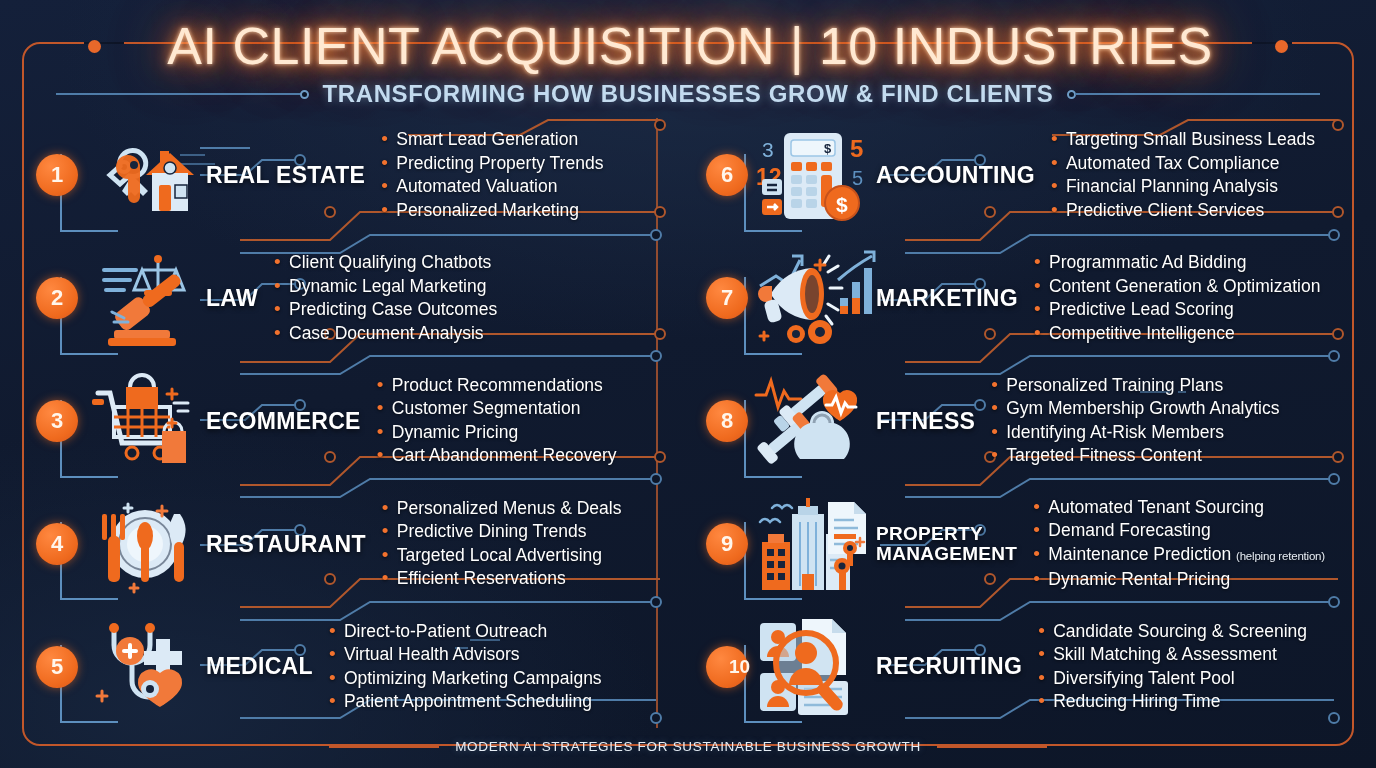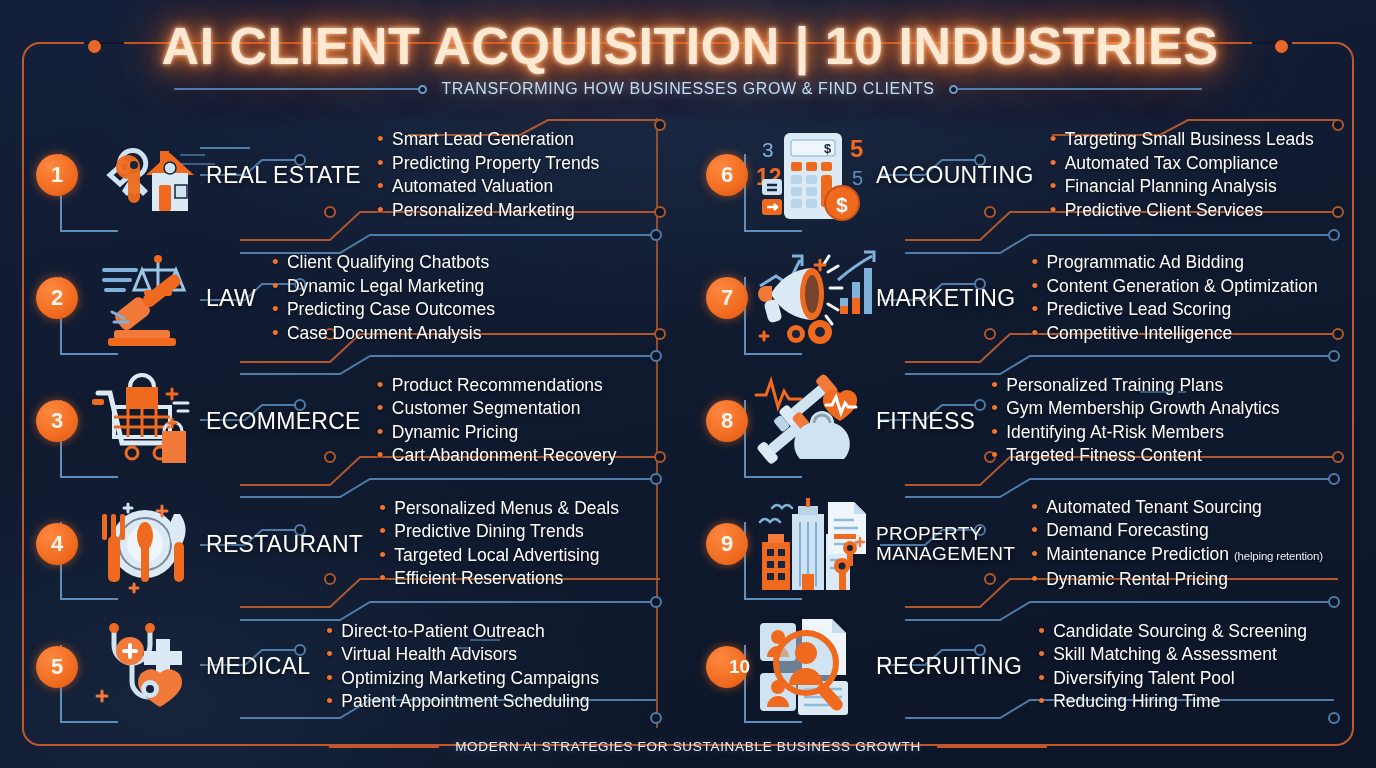--- a/index.html
+++ b/index.html
@@ -36,21 +36,21 @@
 
   
   .header {
     position: absolute; left: 0; right: 0; top: 0;
     height: 112px;
     text-align: center;
   }
   .title {
     position: absolute; left: 4px; right: 0; top: 16px;
     font-size: 52px;
-    font-weight: bold;
+    font-weight: normal;
     letter-spacing: 0.5px;
     color: #ffe9d2;
     text-shadow:
       0 0 4px #ffd0a8,
       0 0 14px #ff8a3c,
       0 0 30px #f2651f,
       0 0 54px rgba(242,101,31,0.75),
       0 0 80px rgba(242,101,31,0.45);
     white-space: nowrap;
   }
@@ -63,25 +63,26 @@
   }
   .title-dot.left  { left: 88px; }
   .title-dot.right { right: 88px; }
 
   .subtitle-row {
     position: absolute; left: 0; right: 0; top: 80px;
     display: flex; align-items: center; justify-content: center;
     gap: 14px;
   }
   .subtitle {
-    font-size: 16px;
+    font-size: 24px;
     letter-spacing: 0.6px;
     color: #c3dbef;
     text-shadow: 0 0 9px rgba(150,200,240,0.45);
     white-space: nowrap;
+    font-weight: bold;
   }
   .sub-line {
     display: flex; align-items: center;
   }
   .sub-line .bar { height: 2px; width: 245px; background: #4f7ca8; }
   .sub-line .ring {
     width: 9px; height: 9px; border-radius: 50%;
     border: 2px solid #6e9cc6; background: #0d1628;
   }
   .sub-line.l .bar  { margin-right: -1px; }
@@ -147,21 +148,21 @@
     width: 122px; height: 104px;
     position: relative;
     margin-left: 6px;
     z-index: 3;
   }
   .icon-box svg { width: 100%; height: 100%; display: block; }
 
   .sector {
     flex: 0 0 auto;
     color: #ffffff;
-    font-weight: normal;
+    font-weight: bold;
     font-size: 23px;
     letter-spacing: 0.3px;
     text-shadow: 0 2px 5px rgba(0,0,0,0.65);
     line-height: 1.06;
     z-index: 3;
     padding-right: 6px;
     white-space: nowrap;
   }
   .sector.two-line { font-size: 19px; }
 

